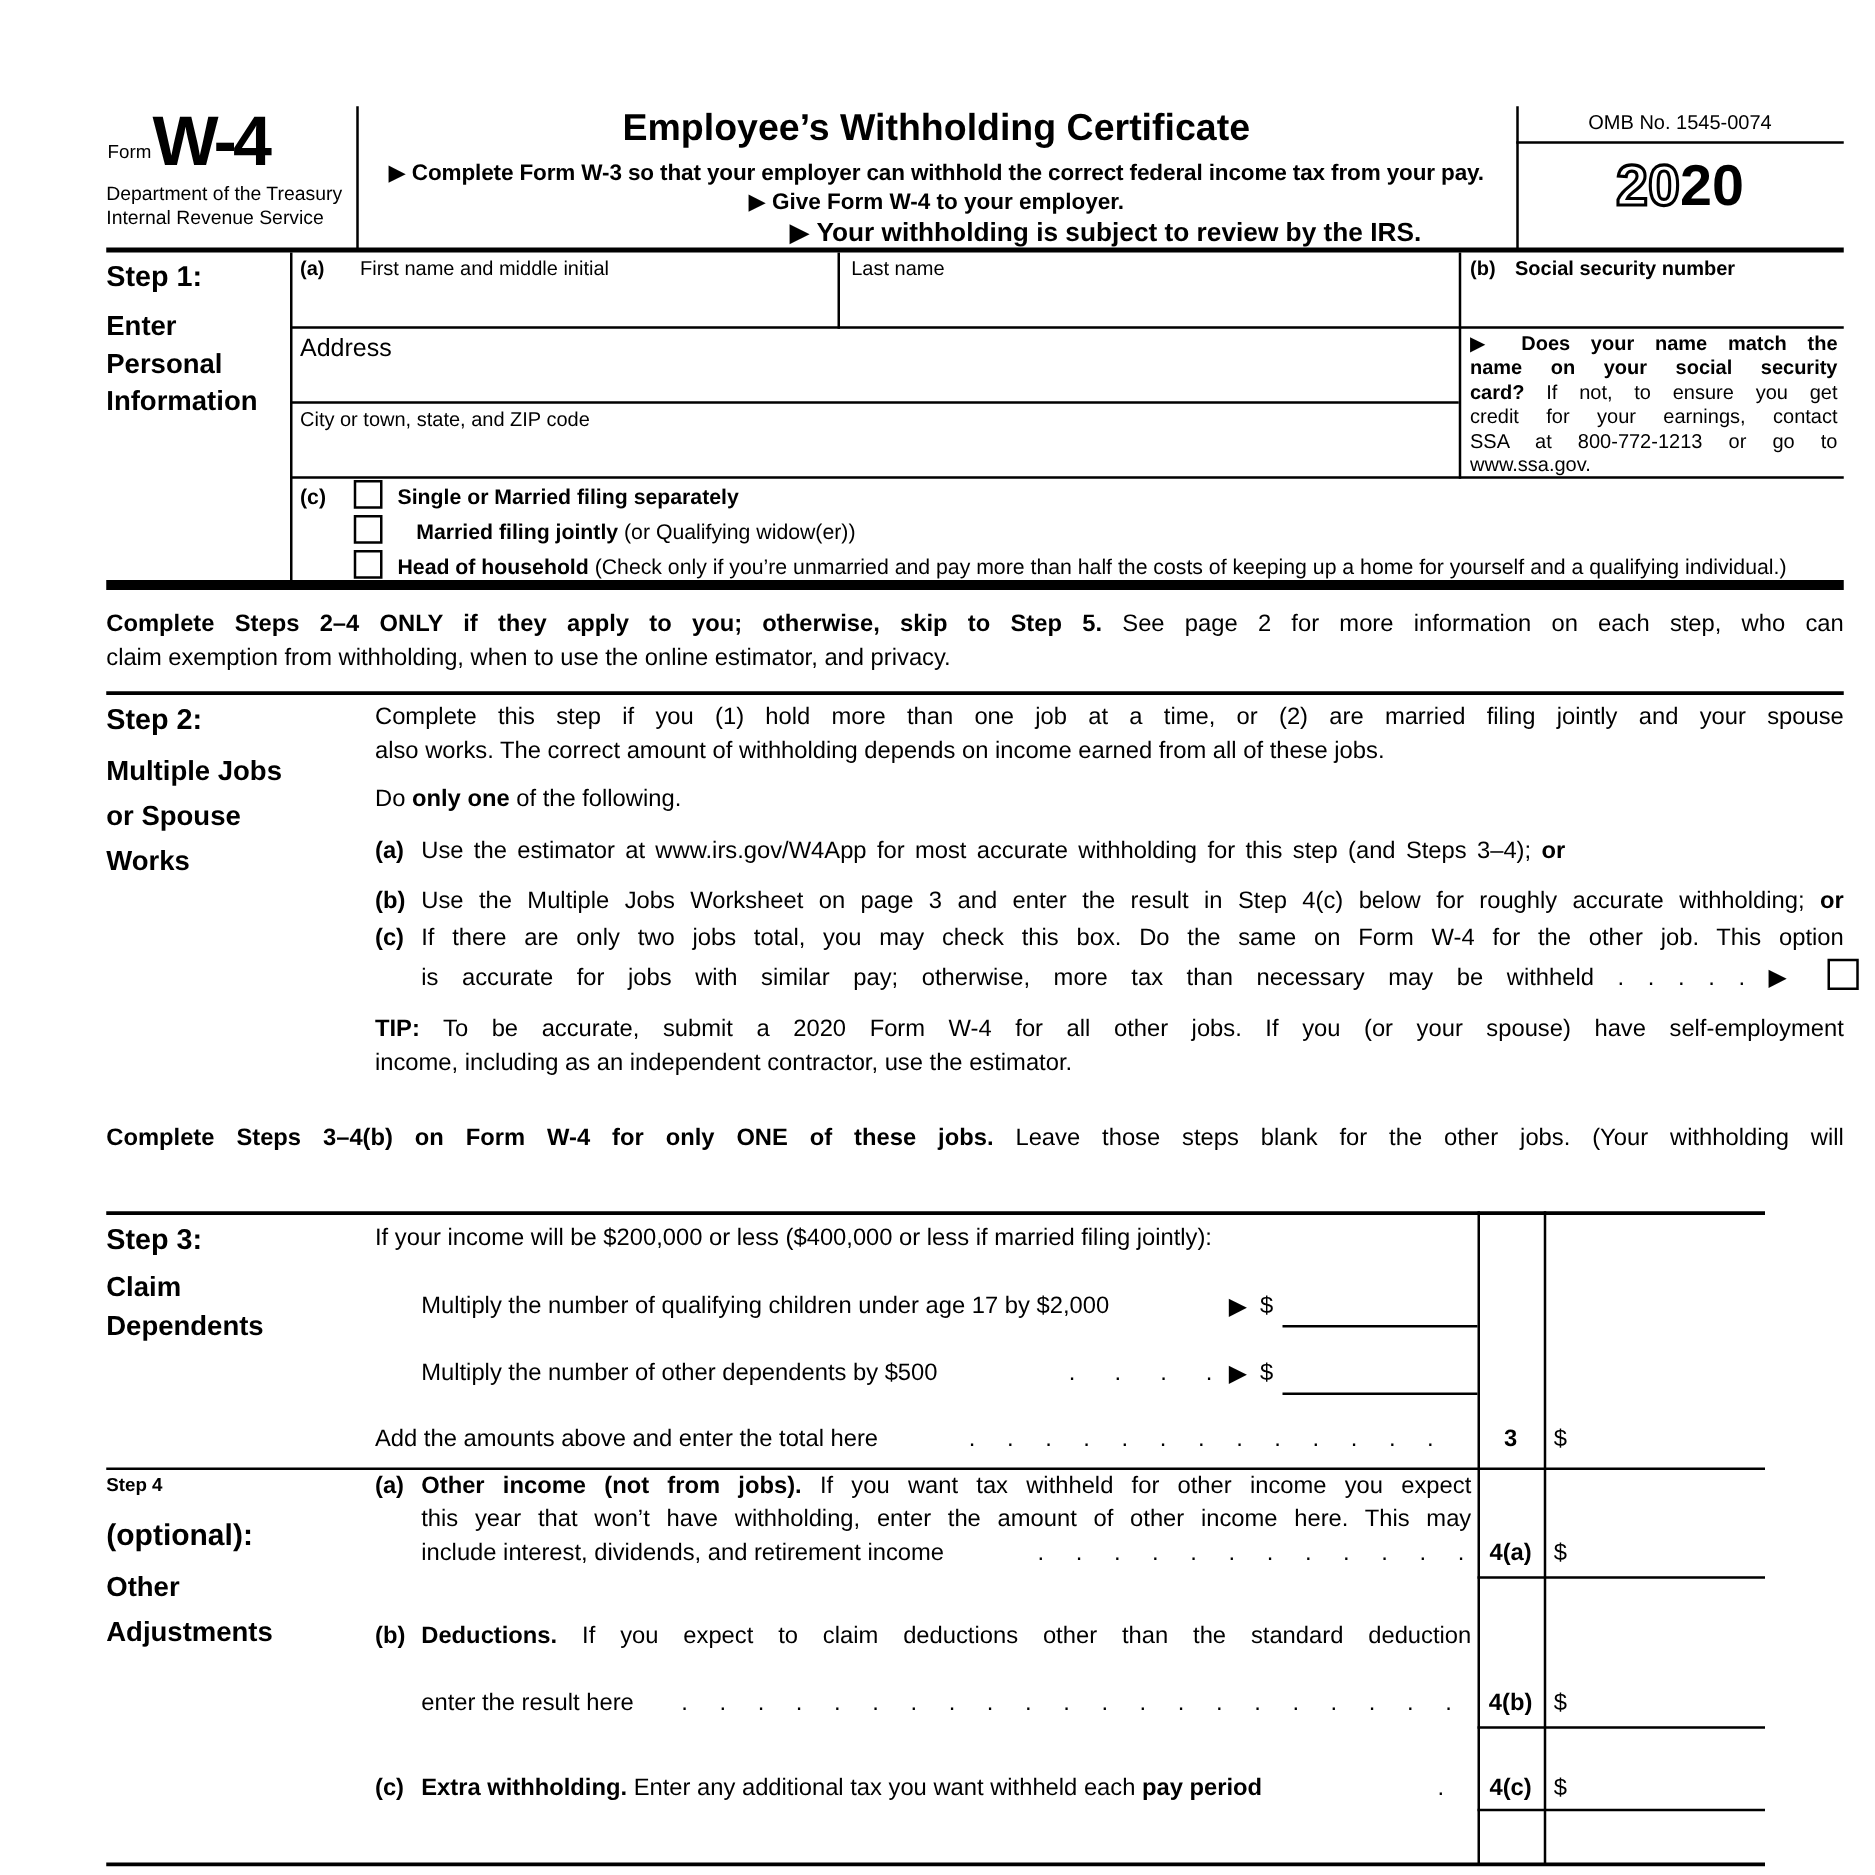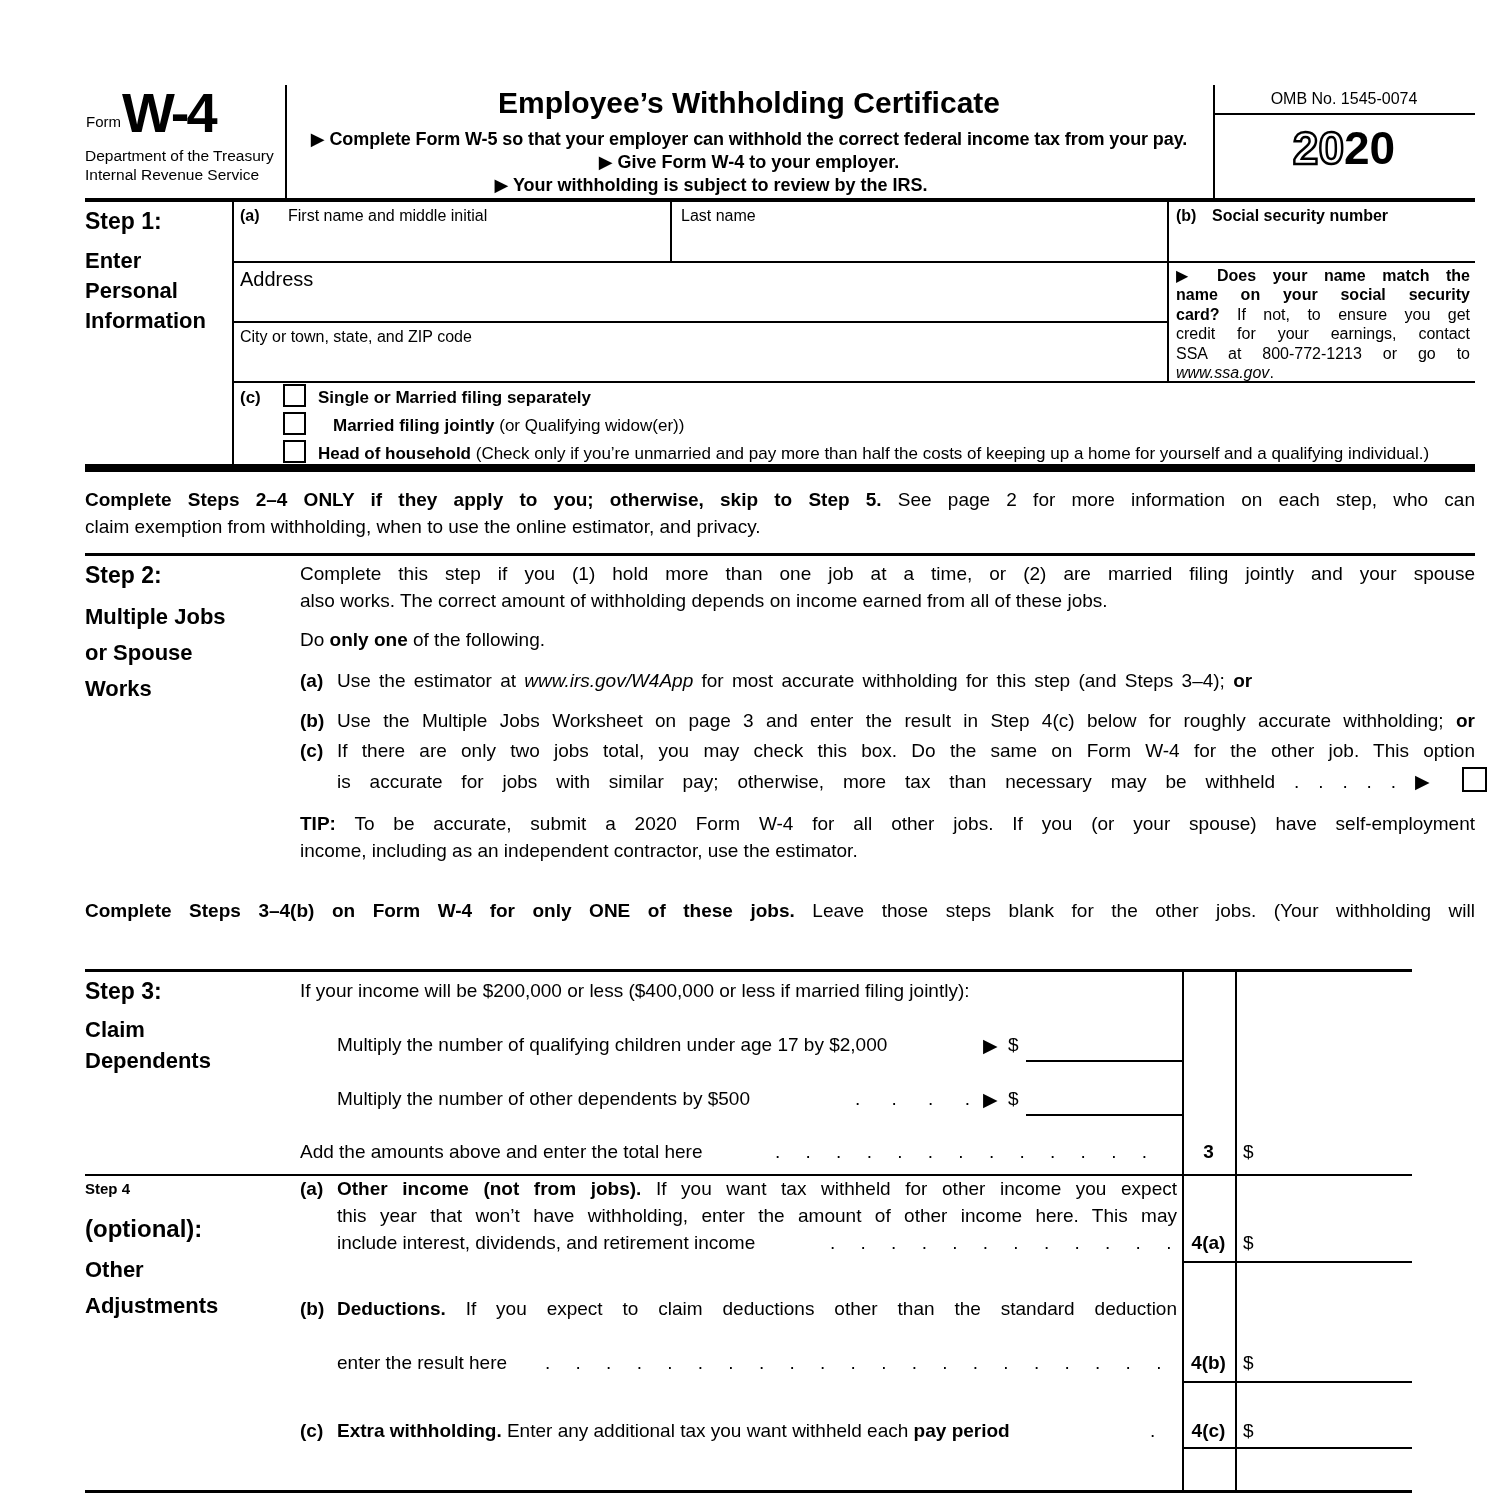--- a/index.html
+++ b/index.html
@@ -1,20 +1,20 @@
 <!DOCTYPE html>
 <html><head>
 <meta charset="utf-8">
 <style>
   html,body{margin:0;padding:0;background:#fff;}
   .page{position:relative;width:1500px;height:1500px;background:#fff;color:#000;
         font-family:"Liberation Sans","DejaVu Sans",sans-serif;font-size:19px;overflow:hidden;}
   .abs{position:absolute;}
   .b{font-weight:bold;}
-  .i{font-style:italic;}
+  .i{}
   .jl{text-align:justify;text-align-last:justify;}
   .hr{position:absolute;background:#000;}
   .vr{position:absolute;background:#000;}
   .cbox{display:inline-block;width:19px;height:19px;border:2.5px solid #000;background:#fff;vertical-align:-4px;}
   .leader{position:absolute;overflow:hidden;white-space:pre;height:26px;}
   .year-outline{color:#fff;-webkit-text-stroke:2.5px #000;font-weight:bold;}
   .year-bold{font-weight:bold;}
   .sublabel{white-space:pre-line;font-weight:bold;}
   .field-input{position:absolute;background:transparent;}
 </style>
@@ -24,23 +24,23 @@
 <div class="page">
 
   <div class="abs" style="left:86px;top:113px;font-size:15px">Form</div>
   <div class="abs b" style="left:122px;top:80px;font-size:56px;letter-spacing:-3px">W-4</div>
   <div class="abs" style="left:85px;top:146px;font-size:15.5px;line-height:19px;white-space:pre-line">Department of the Treasury
 Internal Revenue Service</div>
 
   <div class="vr" style="left:285px;top:85px;width:2px;height:115px"></div>
 
   <div class="abs b" style="left:285px;top:86px;width:928px;text-align:center;font-size:30px">Employee’s Withholding Certificate</div>
-  <div class="abs b" style="left:285px;top:128px;width:928px;text-align:center;font-size:18px;letter-spacing:-0.1px;white-space:nowrap">▶ Complete Form W-5 so that your employer can withhold the correct federal income tax from your pay.</div>
+  <div class="abs b" style="left:285px;top:128px;width:928px;text-align:center;font-size:18px;letter-spacing:-0.1px;white-space:nowrap">▶ Complete Form W-3 so that your employer can withhold the correct federal income tax from your pay.</div>
   <div class="abs b" style="left:285px;top:151px;width:928px;text-align:center;font-size:18px">▶ Give Form W-4 to your employer.</div>
-  <div class="abs b" style="left:285px;top:174px;width:852px;text-align:center;font-size:18px">▶ Your withholding is subject to review by the IRS.</div>
+  <div class="abs b" style="left:285px;top:174px;width:852px;text-align:right;font-size:21px">▶ Your withholding is subject to review by the IRS.</div>
 
   <div class="vr" style="left:1213px;top:85px;width:2px;height:115px"></div>
   <div class="abs" style="left:1213px;top:90px;width:262px;text-align:center;font-size:16px">OMB No. 1545-0074</div>
   <div class="hr" style="left:1213px;top:113px;width:262px;height:2px"></div>
   <div class="abs" style="left:1213px;top:121px;width:262px;text-align:center;font-size:46px"><span class="year-outline">20</span><span class="year-bold">20</span></div>
 
   <div class="hr" style="left:85px;top:198px;width:1390px;height:4px"></div>
 
   <div class="abs b" style="left:85px;top:208px;font-size:23px">Step 1:</div>
   <div class="abs sublabel" style="left:85px;top:246px;font-size:22px;line-height:30px">Enter

